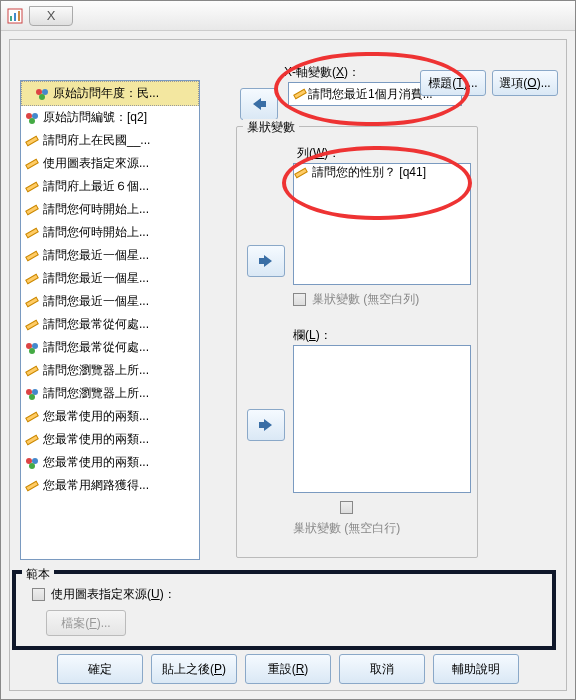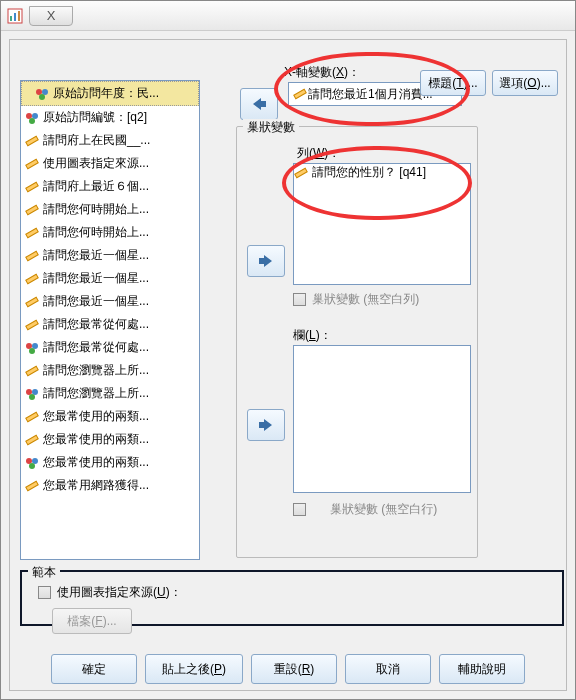--- a/index.html
+++ b/index.html
@@ -113,30 +113,30 @@
     border-radius:2px;
   }
   .panel-legend { position:absolute; left:6px; top:-8px; background:#f0f0f0; padding:0 4px; }
   .row-label { position:absolute; left:60px; top:18px; }
   .row-box { position:absolute; left:56px; top:36px; width:178px; height:122px; }
   .row-arrow { position:absolute; left:10px; top:118px; }
   .nest-row { position:absolute; left:56px; top:164px; display:flex; align-items:center; gap:6px; color:#888; }
   .col-label { position:absolute; left:56px; top:200px; }
   .col-box { position:absolute; left:56px; top:218px; width:178px; height:148px; }
   .col-arrow { position:absolute; left:10px; top:282px; }
-  .nest-col { position:absolute; left:56px; top:374px; display:flex; align-items:center; gap:24px; color:#888; }
+  .nest-col { position:absolute; left:56px; top:374px; display:flex; align-items:center; gap:6px; color:#888;flex-direction:column; }
   .checkbox {
     width:13px; height:13px;
     border:1px solid #888;
     background: linear-gradient(#eee,#ddd);
     display:inline-block;
   }
   .template-group {
-    position:absolute; left:10px; top:530px; width:544px; height:56px;
-    border:2px solid #0f172a;
+    position:absolute; left:2px; top:530px; width:544px; height:80px;
+    border:4px solid #0f172a;
   }
   .template-legend { position:absolute; left:6px; top:-8px; background:#f0f0f0; padding:0 4px; }
   .template-row { position:absolute; left:16px; top:12px; display:flex; align-items:center; gap:6px; }
   .filebtn {
     position:absolute; left:30px; top:36px;
     width:80px; height:26px;
     border:1px solid #bbb;
     background: linear-gradient(#f5f5f5,#e5e5e5);
     color:#999;
     text-align:center; line-height:24px;
@@ -146,21 +146,21 @@
     position:absolute; left:0; right:0; bottom:6px;
     display:flex; justify-content:center; gap:8px;
   }
   .mainbtn {
     min-width: 86px;
     height: 30px;
     border:1px solid #8aa8c8;
     background: linear-gradient(#f5faff,#dae8f5);
     border-radius:3px;
     text-align:center; line-height:28px;
-    padding: 0 16px;
+    padding: 0 10px;
   }
   .red-oval {
     position:absolute;
     border: 4px solid #e33;
     border-radius: 50% / 50%;
     pointer-events:none;
   }
   .oval1 { left:264px; top:12px; width:196px; height:74px; border-radius: 100px / 40px; }
   .oval2 { left:272px; top:106px; width:190px; height:74px; border-radius: 100px / 40px; }
   .scrollbar-fake::-webkit-scrollbar { width: 16px; }

